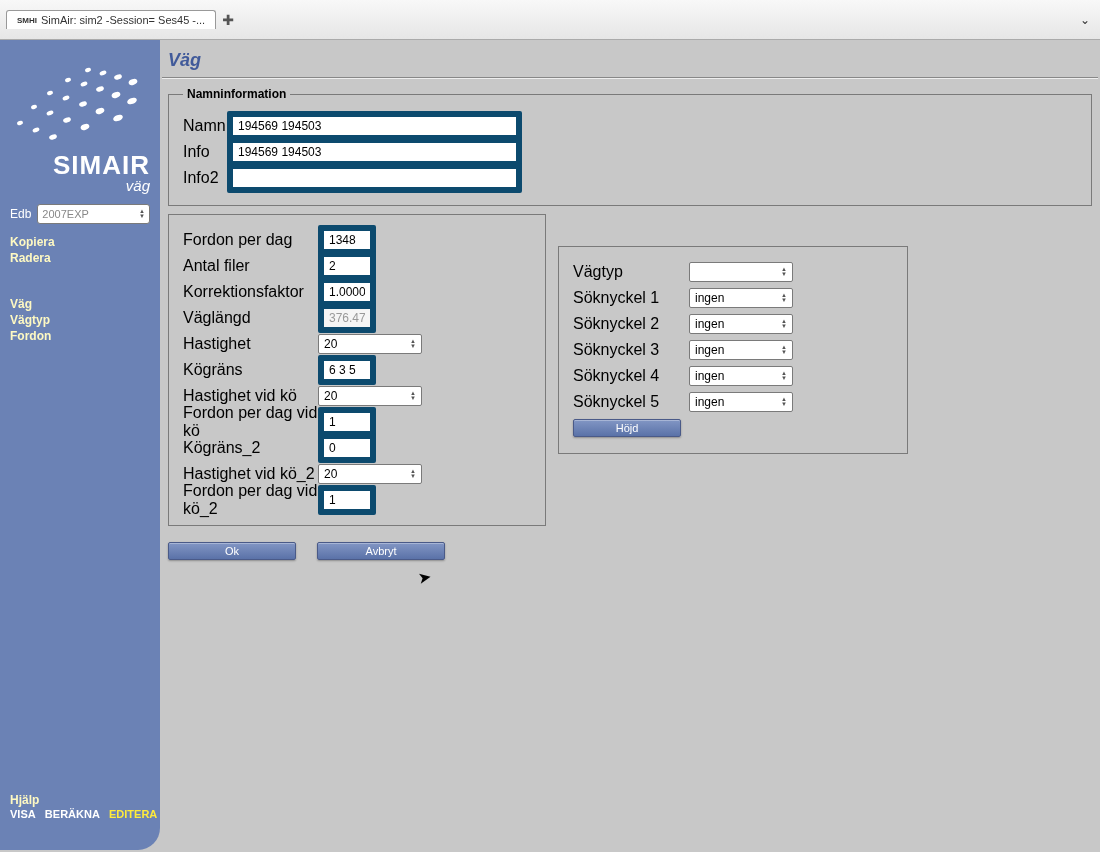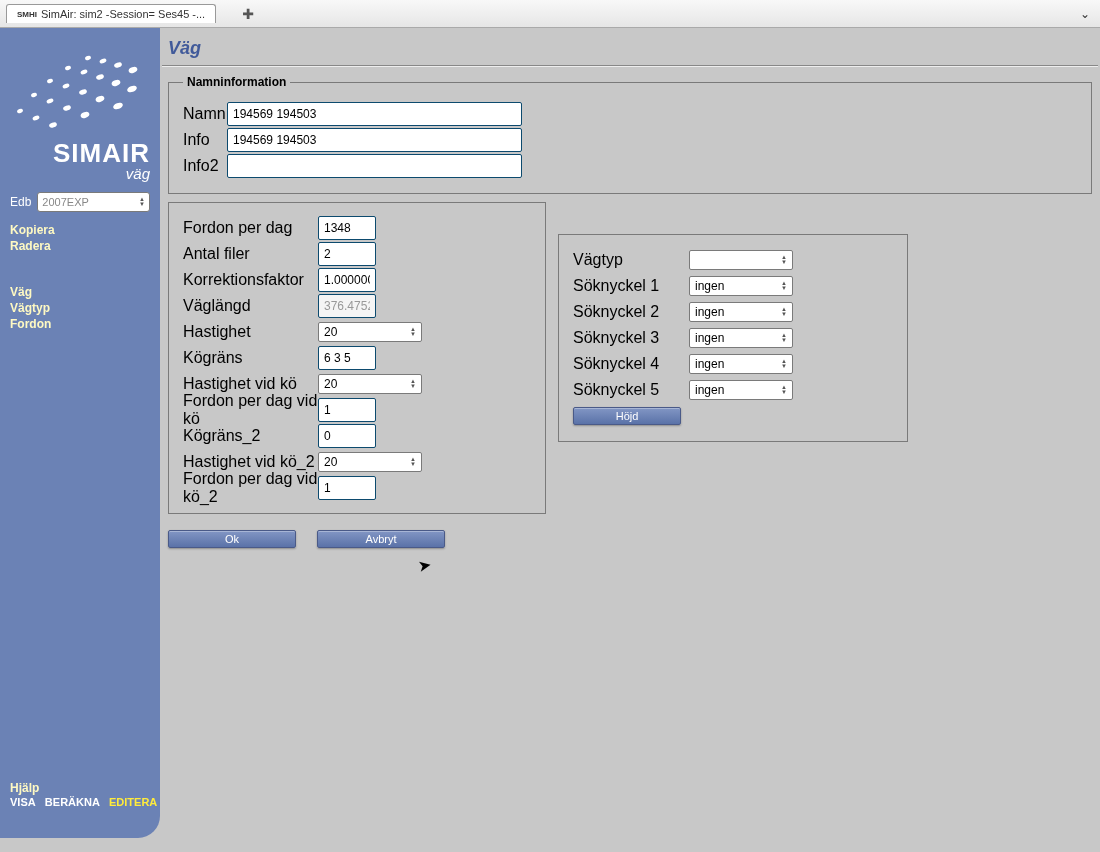--- a/index.html
+++ b/index.html
@@ -5,28 +5,27 @@
 * { box-sizing: border-box; margin: 0; padding: 0; }
 body {
   font-family: Arial, Helvetica, sans-serif;
   background: #c8c8c8;
   width: 1100px;
   height: 852px;
   overflow: hidden;
   font-size: 12px;
 }
 .tab-bar {
-  height: 28px;
+  height: 40px;
   background: linear-gradient(to bottom, #f8f8f8, #e6e6e6);
   border-bottom: 1px solid #aaa;
   display: flex;
   align-items: center;
   padding-left: 6px;
   position: relative;
-  gap: 20px;
 }
 .tab {
   background: #fff;
   border: 1px solid #999;
   border-bottom: none;
   padding: 3px 10px;
   font-size: 11px;
   border-radius: 3px 3px 0 0;
   display: flex;
   align-items: center;
@@ -171,21 +170,21 @@
   display: flex;
   align-items: center;
   height: 26px;
 }
 .row label {
   width: 135px;
   font-size: 16px;
 }
 .text-input {
   background: #fff;
-  border: 1px solid #0c4a6e;
+  border: 6px solid #0c4a6e;
   height: 24px;
   padding: 9px 5px;
   font-size: 12px;
   border-radius: 2px;
 }
 .text-input.w295 { width: 295px; }
 .text-input.w58 { width: 58px; }
 .text-input.disabled { color: #999; background: #f5f5f5; }
 .panels {
   display: flex;

